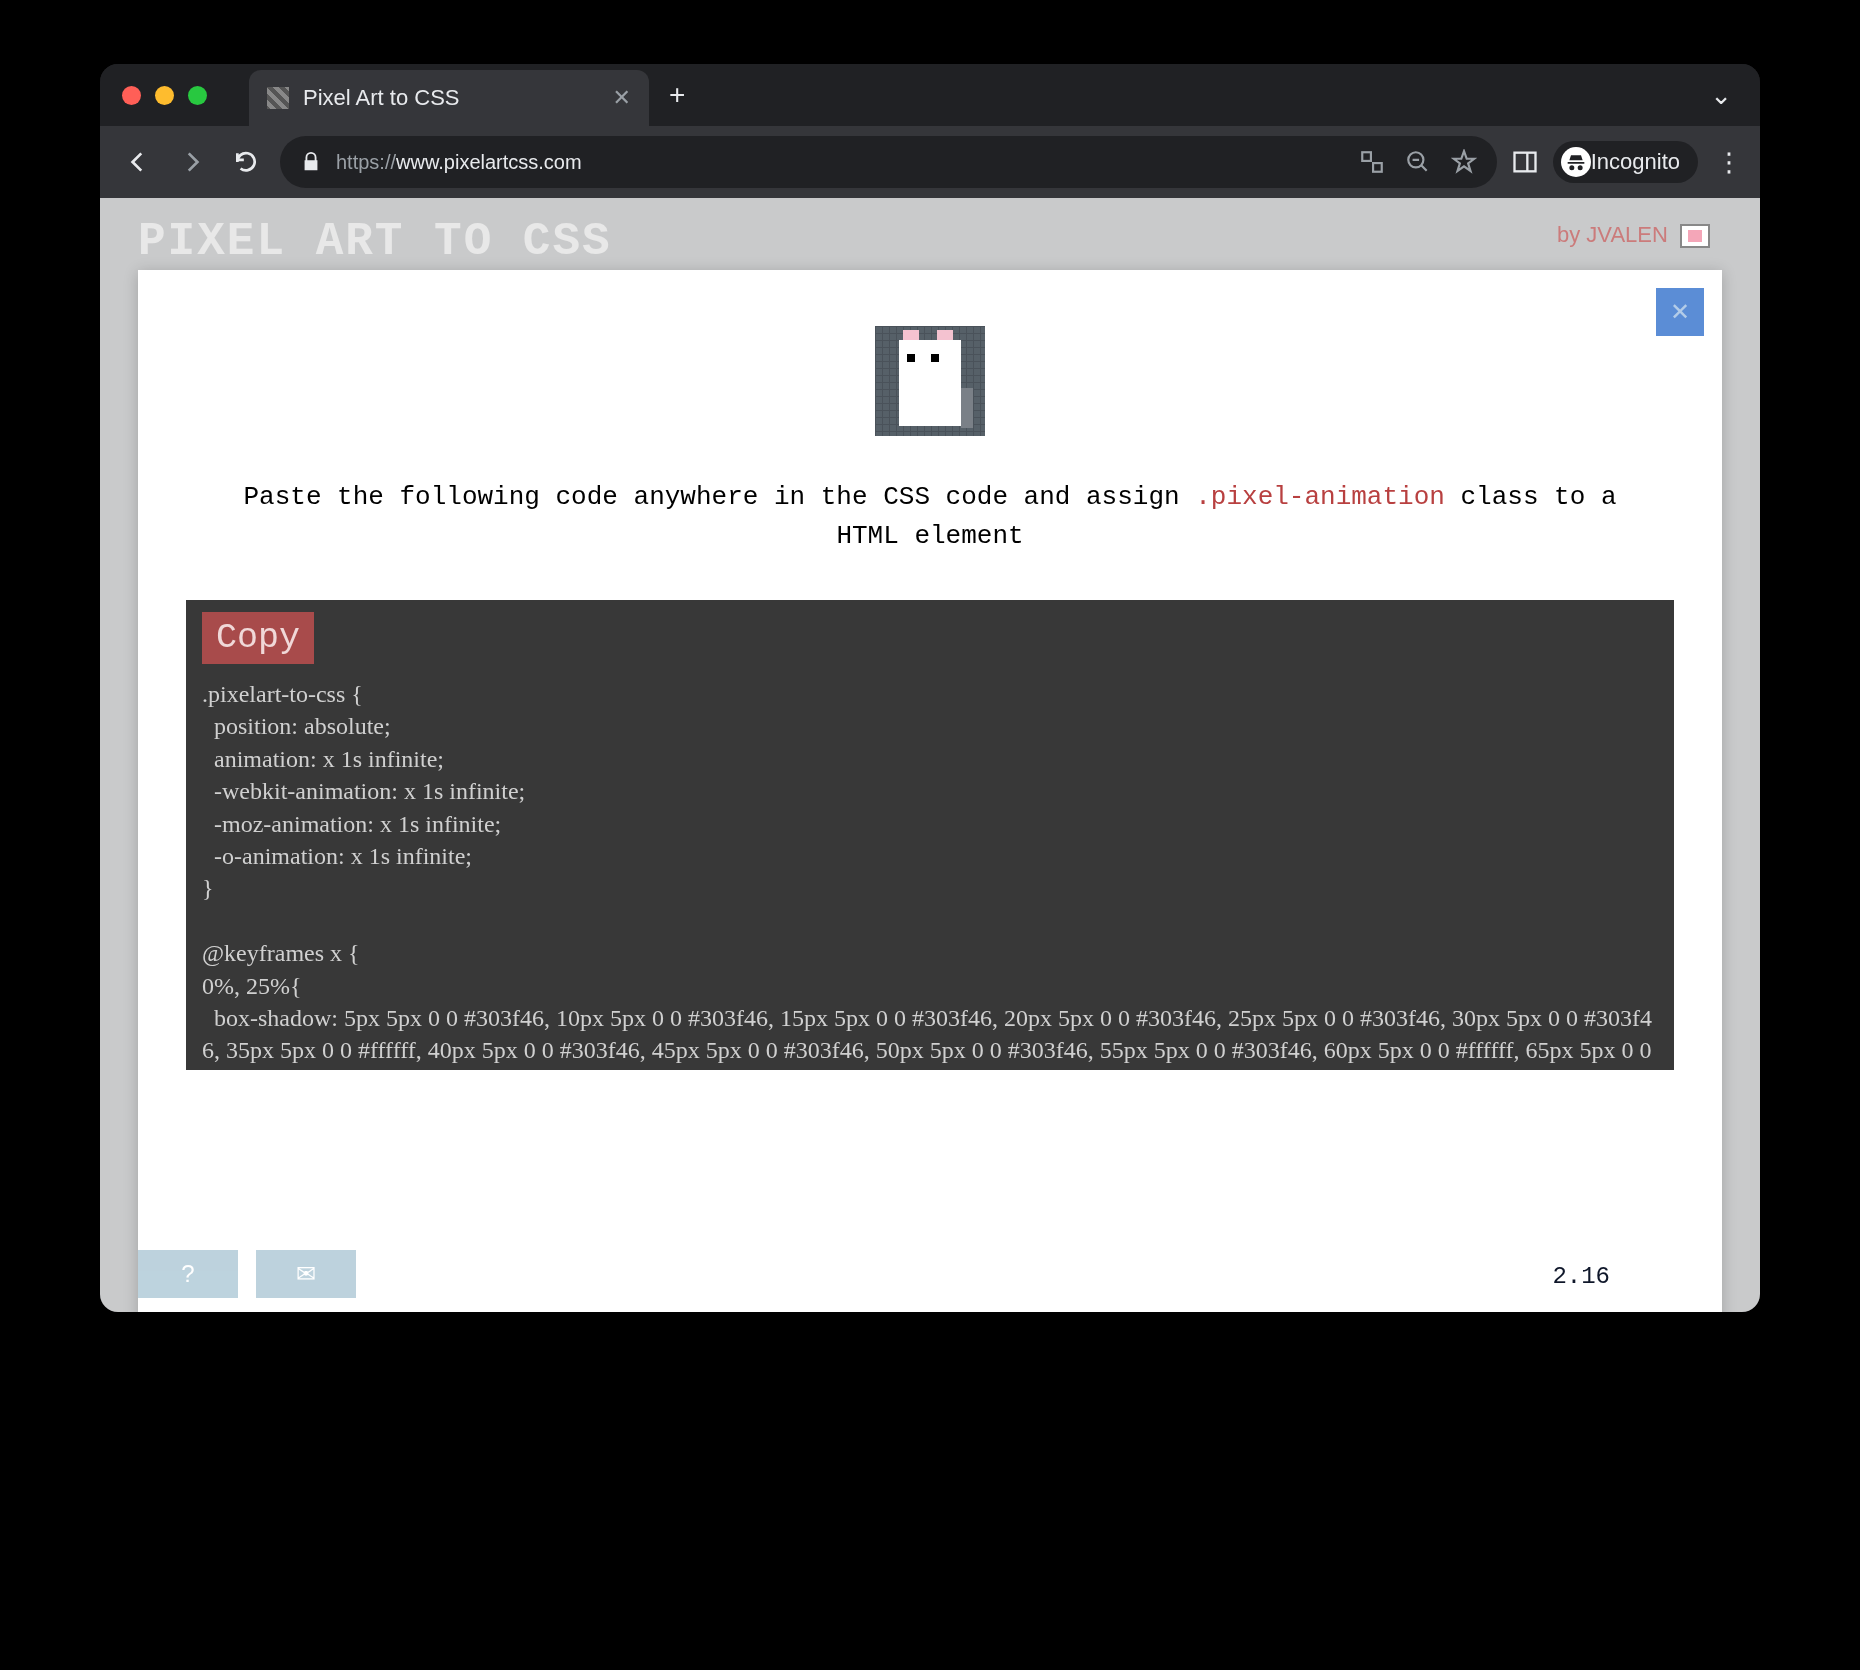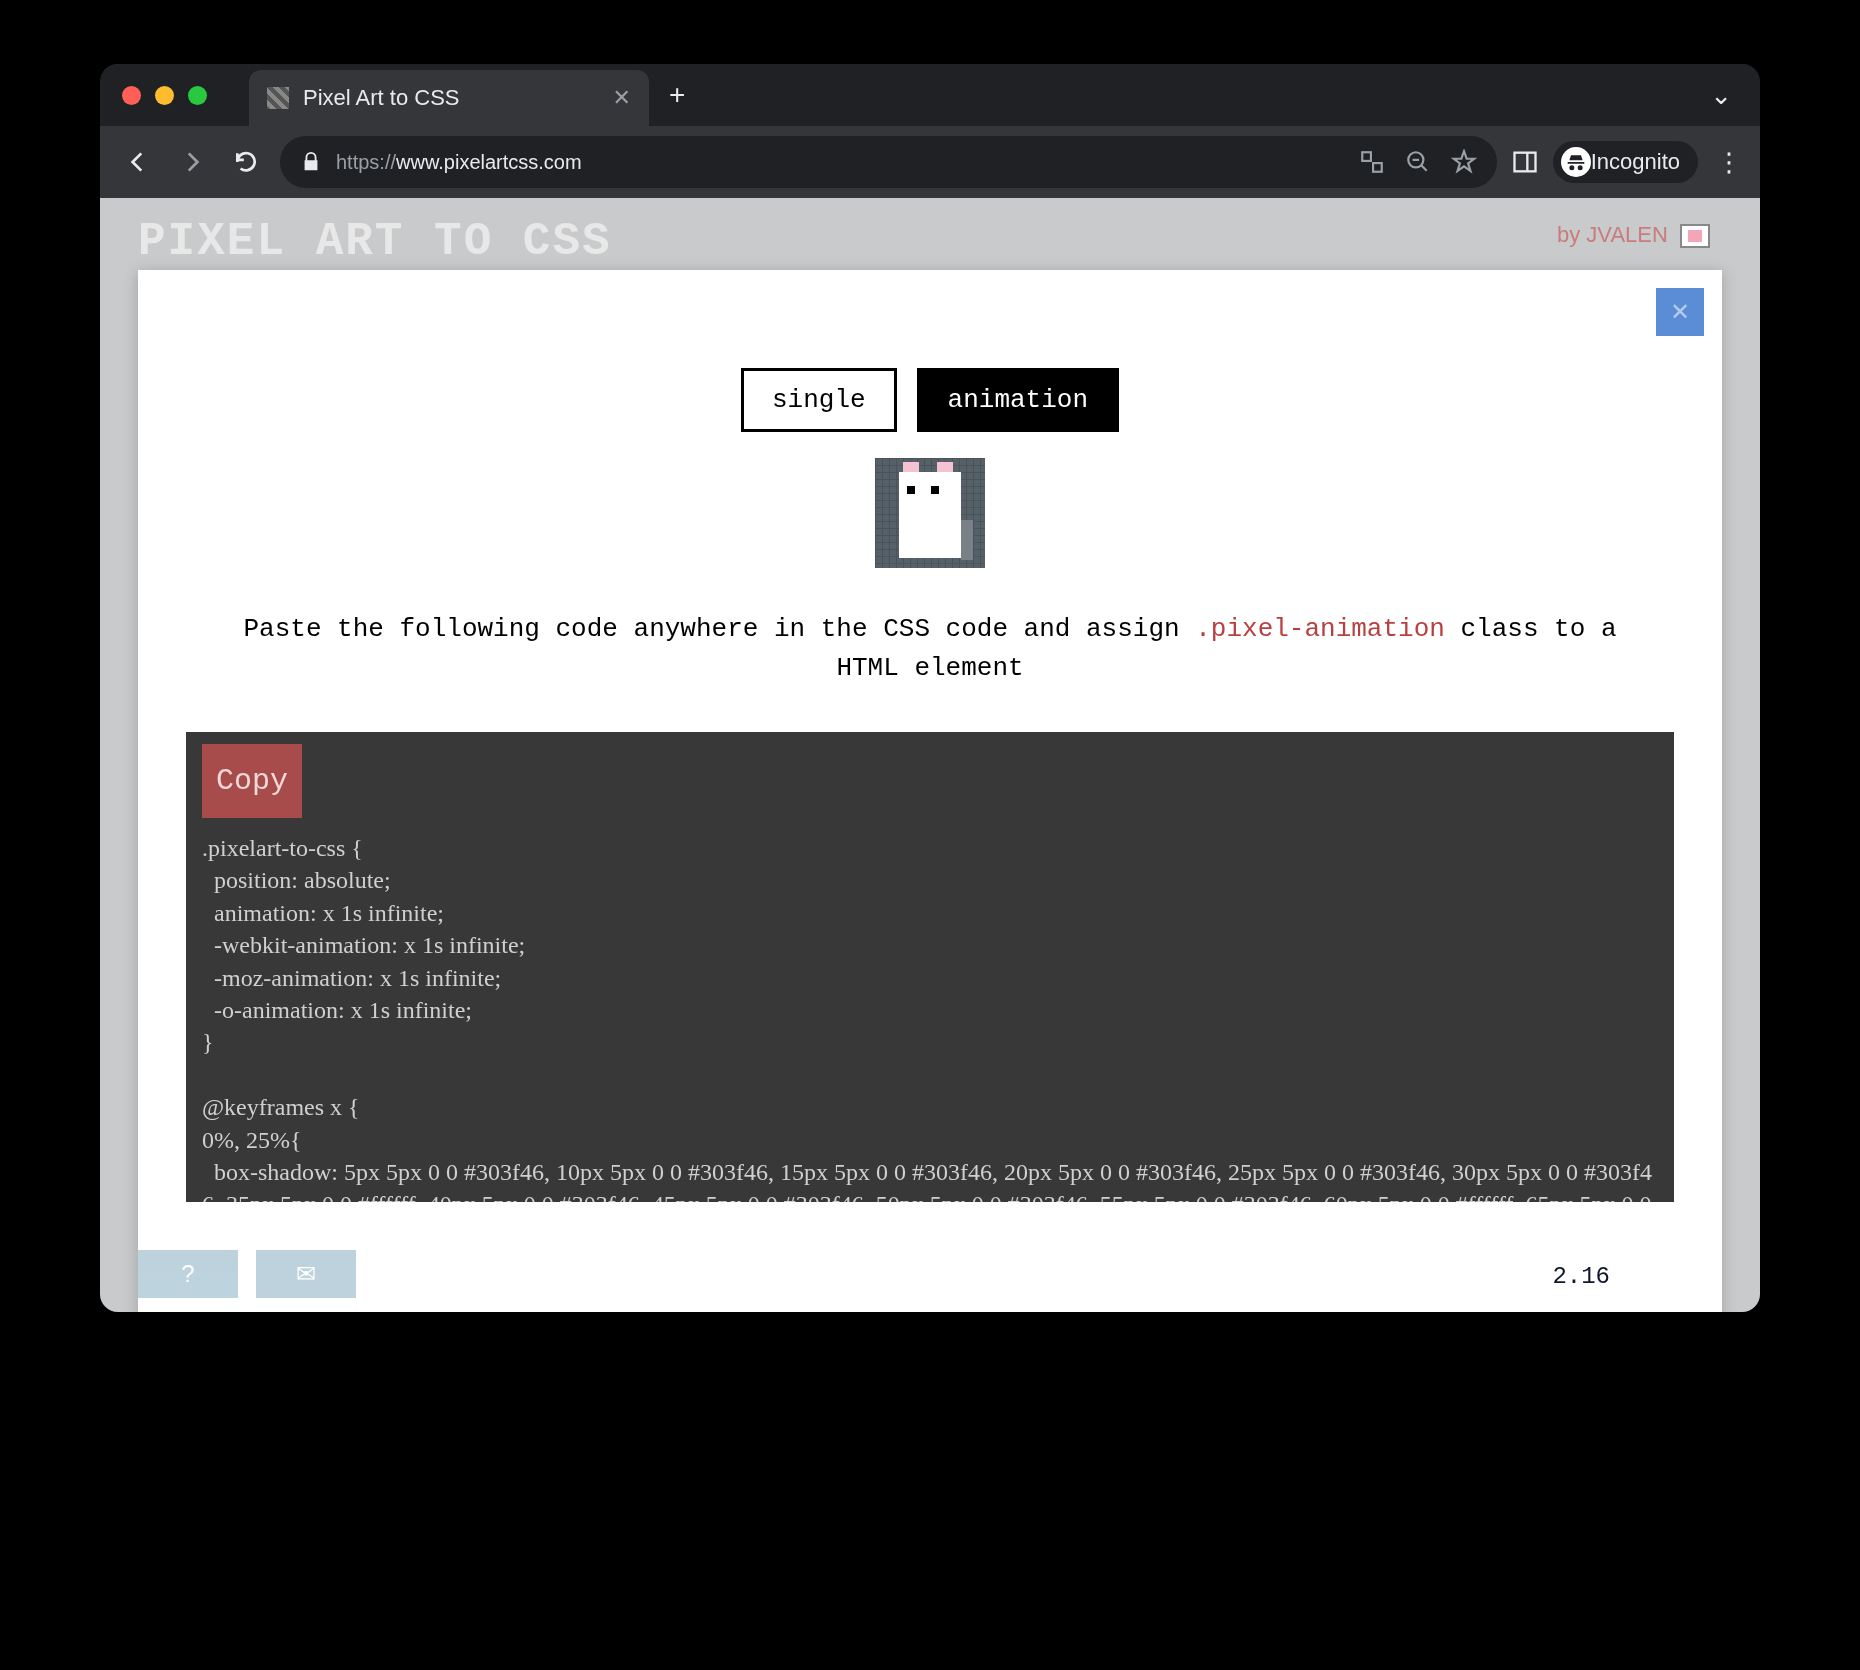--- a/index.html
+++ b/index.html
@@ -148,22 +148,22 @@
   padding:12px 16px;
   overflow-y:scroll;
   position:relative;
   line-height:1.35;
 }
 .code-box::-webkit-scrollbar{width:18px;}
 .code-box::-webkit-scrollbar-track{background:#dcdcdc;}
 .code-box::-webkit-scrollbar-thumb{background:#9e9e9e;border-radius:9px;}
 .copy-btn {
   background:#a84b4b; color:#f0d8d8;
-  font-family:"Courier New",monospace; font-size:30px;
-  padding:20px 14px; border:none; cursor:pointer;
+  font-family:"Courier New",monospace; font-size:35px;
+  padding:6px 14px; border:none; cursor:pointer;
   display:inline-block;
 }
 .code-pre {
   white-space:pre-wrap; word-break:break-all; margin-top:14px;
 }
 .footer-bar { position:absolute; bottom:14px; left:38px; display:flex; gap:18px;}
 .footer-btn { width:100px;height:48px;background:#7da7bd;opacity:0.5;display:flex;align-items:center;justify-content:center;color:#fff;font-size:24px;}
 .footer-version { position:absolute; bottom:22px; right:150px; color:#0f172a; font-family:"Courier New",monospace; font-size:24px;}
 </style>
 </head>
@@ -237,24 +237,20 @@
 
   <div class="content">
     <div class="bg-header">PIXEL ART TO CSS</div>
     <div class="bg-by">
       <span>by </span><span>JVALEN</span>
       <span class="bg-heart"></span>
     </div>
 
     <div class="modal">
       <div class="modal-close">✕</div>
-      <div class="tabs">
-        <div class="modal-tab">single</div>
-        <div class="modal-tab active">animation</div>
-      </div>
       <div class="pixel-preview">
         <div class="cat-ear-l"></div>
           <div class="cat-ear-r"></div>
         <div class="cat-body"></div>
         <div class="cat-eye-l"></div>
           <div class="cat-eye-r"></div>
         <div class="cat-tail"></div>
       </div>
       <div class="instruction">
         <span>Paste the following code anywhere in the CSS code and assign </span><span class="cls">.pixel-animation</span><span> class to a HTML element</span>

